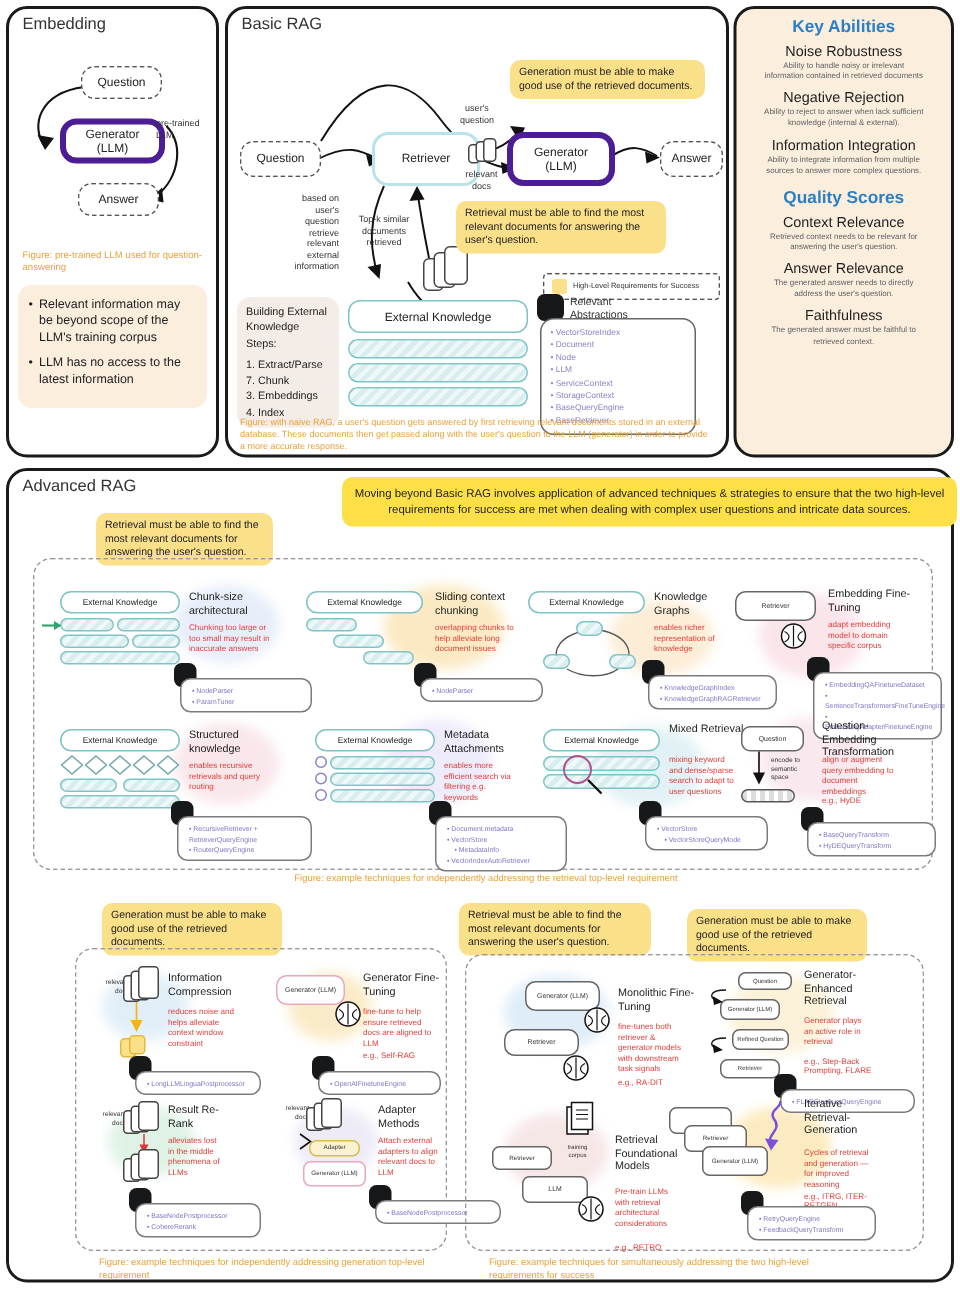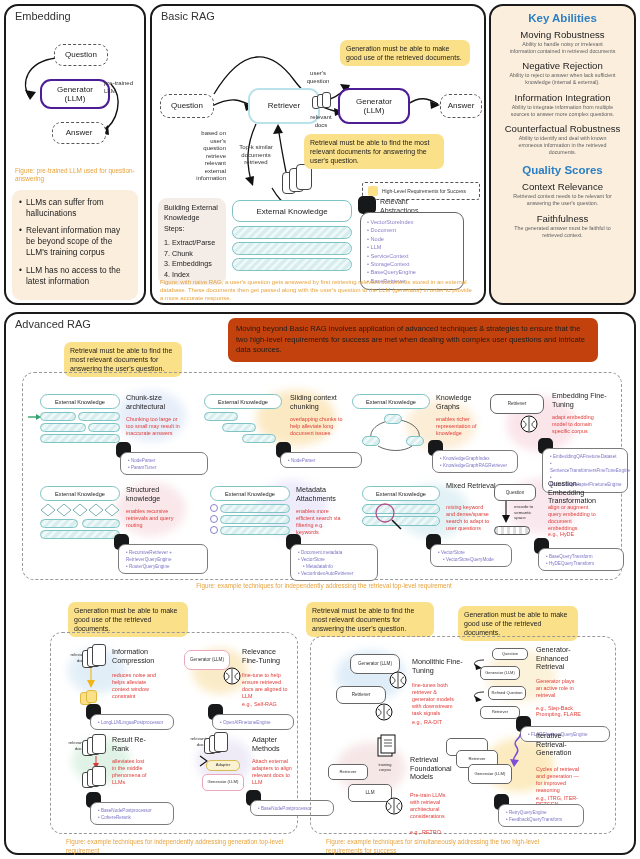--- a/index.html
+++ b/index.html
@@ -30,21 +30,21 @@
     position: absolute;
     border: 1.4px dashed #555;
     border-radius: 9px;
     background: #fff;
     font-size: 8px;
     display: flex; align-items: center; justify-content: center;
     text-align: center;
     line-height: 1.15;
     color: #222;
   }
-  .nodebox.pink { border: 2px solid #4c1d95; border-style: solid; box-shadow: 0 0 0 1.5px #fff inset; }
+  .nodebox.pink { border: 4px solid #4c1d95; border-style: solid; box-shadow: 0 0 0 1.5px #fff inset; }
   .caption {
     font-size: 6.4px; color: #e8a33d; line-height: 1.3; padding: 0 9px;
   }
   .cream-box {
     margin: 6px 6px 0 6px; background: #fbeedd; border-radius: 9px;
     padding: 7px 8px; font-size: 8.3px; line-height: 1.35; color: #222;
   }
   .cream-box p { margin-bottom: 6px; }
   .cream-box ul { list-style: none; }
   .cream-box li { margin-bottom: 6px; padding-left: 6px; position: relative; }
@@ -91,23 +91,23 @@
     background: #fbeedd; overflow: hidden;
   }
   .ab-head { text-align:center; color:#2b7fc4; font-size:11.5px; font-weight:bold; margin-top:6px; }
   .ab-item { text-align:center; margin-top:5px; }
   .ab-title { font-size:9.6px; color:#1e1e1e; }
   .ab-desc { font-size:5.3px; color:#5e5e5e; line-height:1.35; padding:1px 18px 0 18px; }
 
   
   #advanced { left: 4px; top: 312px; width: 632px; height: 543px; }
   .adv-banner {
-    position:absolute; left:222px; top:4px; width:370px;
-    background:#c2410c; border-radius:7px; padding:6px 8px;
-    font-size:7.6px; line-height:1.4; color:#1d1d1d;
+    position:absolute; left:222px; top:4px; width:410px;
+    background:#fde047; border-radius:7px; padding:6px 8px;
+    font-size:7.6px; line-height:1.4; color:#1d1d1d;text-align:center;
   }
   .dash-region { position:absolute; border:1.3px dashed #999; border-radius:12px; }
   .tech { position:absolute; }
   .tech-name { font-size:7.2px; line-height:1.2; color:#1d1d1d; }
   .tech-desc { font-size:5.4px; line-height:1.3; color:#e0403c; margin-top:2px; }
   .tech-eg { font-size:5.4px; color:#e0403c; margin-top:3px; }
   .codebox {
     position:absolute; border:1px solid #7b7b7b; border-radius:7px; background:#fff;
     font-size:4.6px; line-height:1.55; color:#7d76c4; padding:4px 5px 3px 7px;
   }
@@ -147,21 +147,20 @@
       <span>Answer</span>
     </div>
     <div class="tiny-label" style="left:98px; top:58px; width:42px; white-space:pre-line; text-align:left;">pre-trained
 LLM</div>
   </div>
 
   <div class="caption">Figure: pre-trained LLM used for question-answering</div>
 
   <div class="cream-box">
     <ul>
-      <li>LLMs can suffer from hallucinations</li>
       <li>Relevant information may be beyond scope of the LLM's training corpus</li>
       <li>LLM has no access to the latest information</li>
     </ul>
   </div>
 </div>
 
 <div class="panel" id="basicrag">
   <div class="panel-title">Basic RAG</div>
   <div class="brag-canvas">
 
@@ -257,41 +256,41 @@
     </div>
 
     <div class="fig-caption" style="left:8px; top:256px; width:316px;">Figure: with naive RAG, a user's question gets answered by first retrieving relevant documents stored in an external database. These documents then get passed along with the user's question to the LLM (generator) in order to provide a more accurate response.</div>
   </div>
 </div>
 
 <div class="panel" id="abilities">
   <div class="ab-head">Key Abilities</div>
 
   <div class="ab-item">
-    <div class="ab-title">Moving Robustness</div>
+    <div class="ab-title">Noise Robustness</div>
     <div class="ab-desc">Ability to handle noisy or irrelevant information contained in retrieved documents</div>
   </div>
   <div class="ab-item">
     <div class="ab-title">Negative Rejection</div>
     <div class="ab-desc">Ability to reject to answer when lack sufficient knowledge (internal &amp; external).</div>
   </div>
   <div class="ab-item">
     <div class="ab-title">Information Integration</div>
     <div class="ab-desc">Ability to integrate information from multiple sources to answer more complex questions.</div>
   </div>
-  <div class="ab-item">
-    <div class="ab-title">Counterfactual Robustness</div>
-    <div class="ab-desc">Ability to identify and deal with known erroneous information in the retrieved documents.</div>
-  </div>
 
   <div class="ab-head" style="margin-top:8px;">Quality Scores</div>
 
   <div class="ab-item">
     <div class="ab-title">Context Relevance</div>
     <div class="ab-desc">Retrieved context needs to be relevant for answering the user's question.</div>
+  </div>
+  <div class="ab-item">
+    <div class="ab-title">Answer Relevance</div>
+    <div class="ab-desc">The generated answer needs to directly address the user's question.</div>
   </div>
   <div class="ab-item">
     <div class="ab-title">Faithfulness</div>
     <div class="ab-desc">The generated answer must be faithful to retrieved context.</div>
   </div>
 </div>
 
 <div class="panel" id="advanced">
   <div class="panel-title">Advanced RAG</div>
 
@@ -502,21 +501,21 @@
   </div>
 
   <div class="tech" style="left:178px; top:336px; width:120px;">
     <div class="smallnode" style="position:relative; left:0; top:0; width:46px; height:20px; border-radius:7px; border-color:#e9a7bd; white-space:pre-line;">
       <span>Generator (LLM)</span>
     </div>
     <svg class="ov" width="20" height="20" style="left:38px; top:16px;">
       <circle cx="10" cy="10" r="8" fill="#fff" stroke="#111" stroke-width="1"></circle>
       <path d="M10 3 V17 M4 7 C8 9 8 12 4 14 M16 7 C12 9 12 12 16 14" stroke="#111" stroke-width="0.8" fill="none"></path>
     </svg>
-    <div class="tech-name" style="position:absolute; left:58px; top:-2px; width:52px;">Relevance Fine-Tuning</div>
+    <div class="tech-name" style="position:absolute; left:58px; top:-2px; width:52px;">Generator Fine-Tuning</div>
     <div class="tech-desc" style="position:absolute; left:58px; top:20px; width:46px;">fine-tune to help ensure retrieved docs are aligned to LLM</div>
     <div class="tech-eg" style="position:absolute; left:58px; top:48px;">e.g., Self-RAG</div>
     <div class="blackchip" style="left:24px; top:54px; width:15px; height:16px;"></div>
     <div class="codebox" style="left:28px; top:64px; width:82px;">
       <div>• <span>OpenAIFinetuneEngine</span></div>
     </div>
   </div>
 
   <div class="tech" style="left:54px; top:424px; width:120px;">
     <div class="tiny-label" style="left:-2px; top:2px; width:26px; font-size:4.4px; text-align:right; white-space:pre-line;">relevant docs</div>

